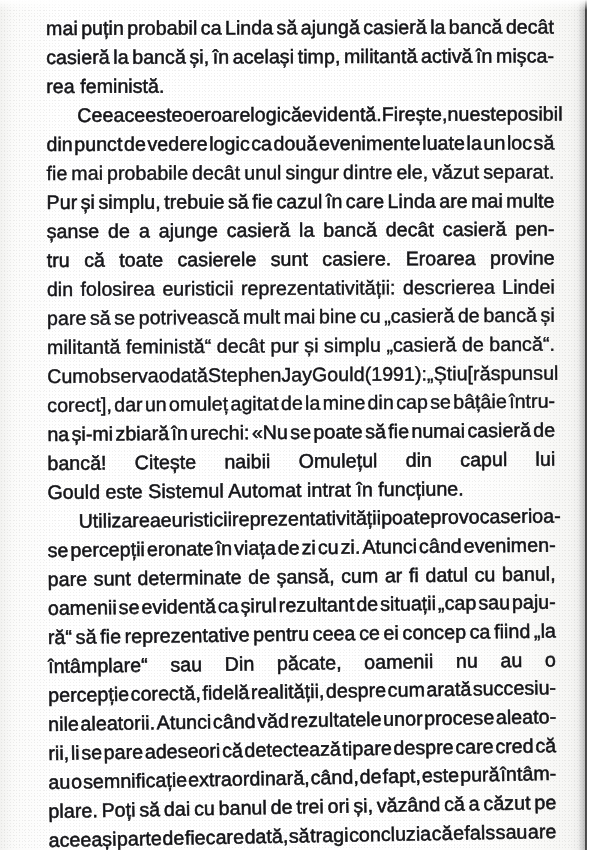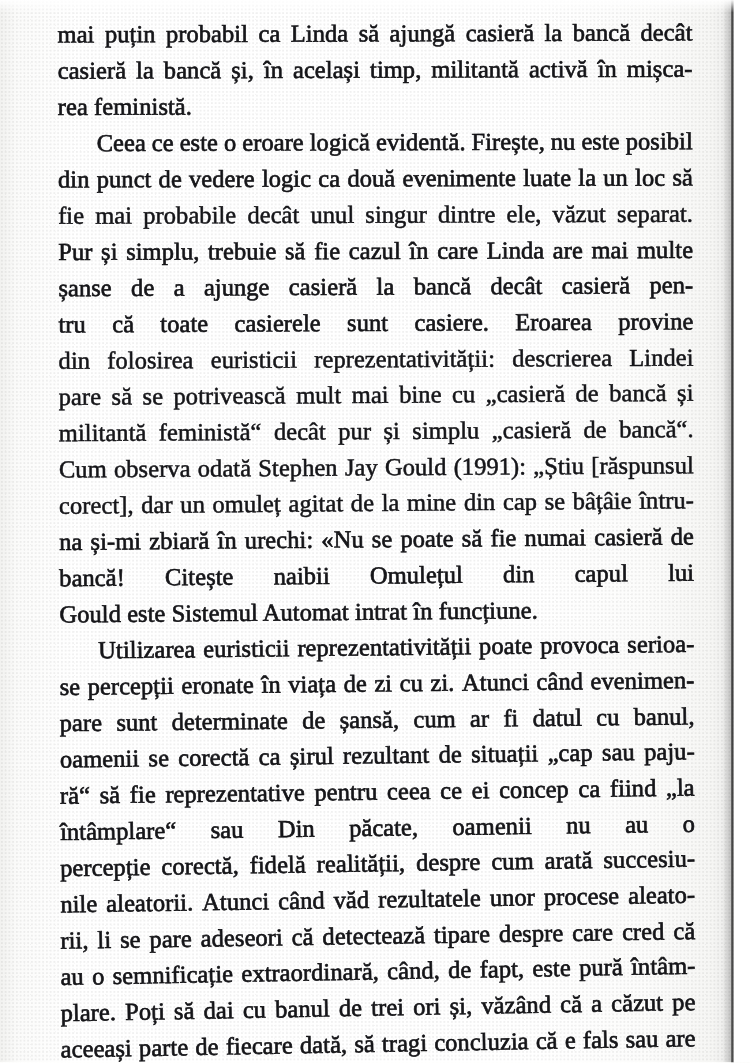--- a/index.html
+++ b/index.html
@@ -9,21 +9,21 @@
     background: #ffffff;
   }
 
   
   .page-scan {
     position: relative;
     width: 600px;
     height: 850px;
     overflow: hidden;
     background: #fdfdfc;
-    font-family: Liberation Serif, serif;
+    font-family: Liberation Sans, sans-serif;
     -webkit-font-smoothing: none;
   }
 
   
   .paper-tone {
     position: absolute;
     inset: 0;
     background:
       linear-gradient(90deg,
         #f2f2f0 0px,
@@ -394,21 +394,21 @@
           <span>ar</span>
           <span>fi</span>
           <span>datul</span>
           <span>cu</span>
           <span>banul,</span>
         </span>
       <span class="line j t5 w3">
 
       <span>oamenii</span>
           <span>se</span>
-          <span>corectă</span>
+          <span>evidentă</span>
           <span>ca</span>
           <span>șirul</span>
           <span>rezultant</span>
           <span>de</span>
           <span>situații</span>
           <span>„cap</span>
           <span>sau</span>
           <span>paju-</span>
         </span>
       <span class="line j t5 w3">

